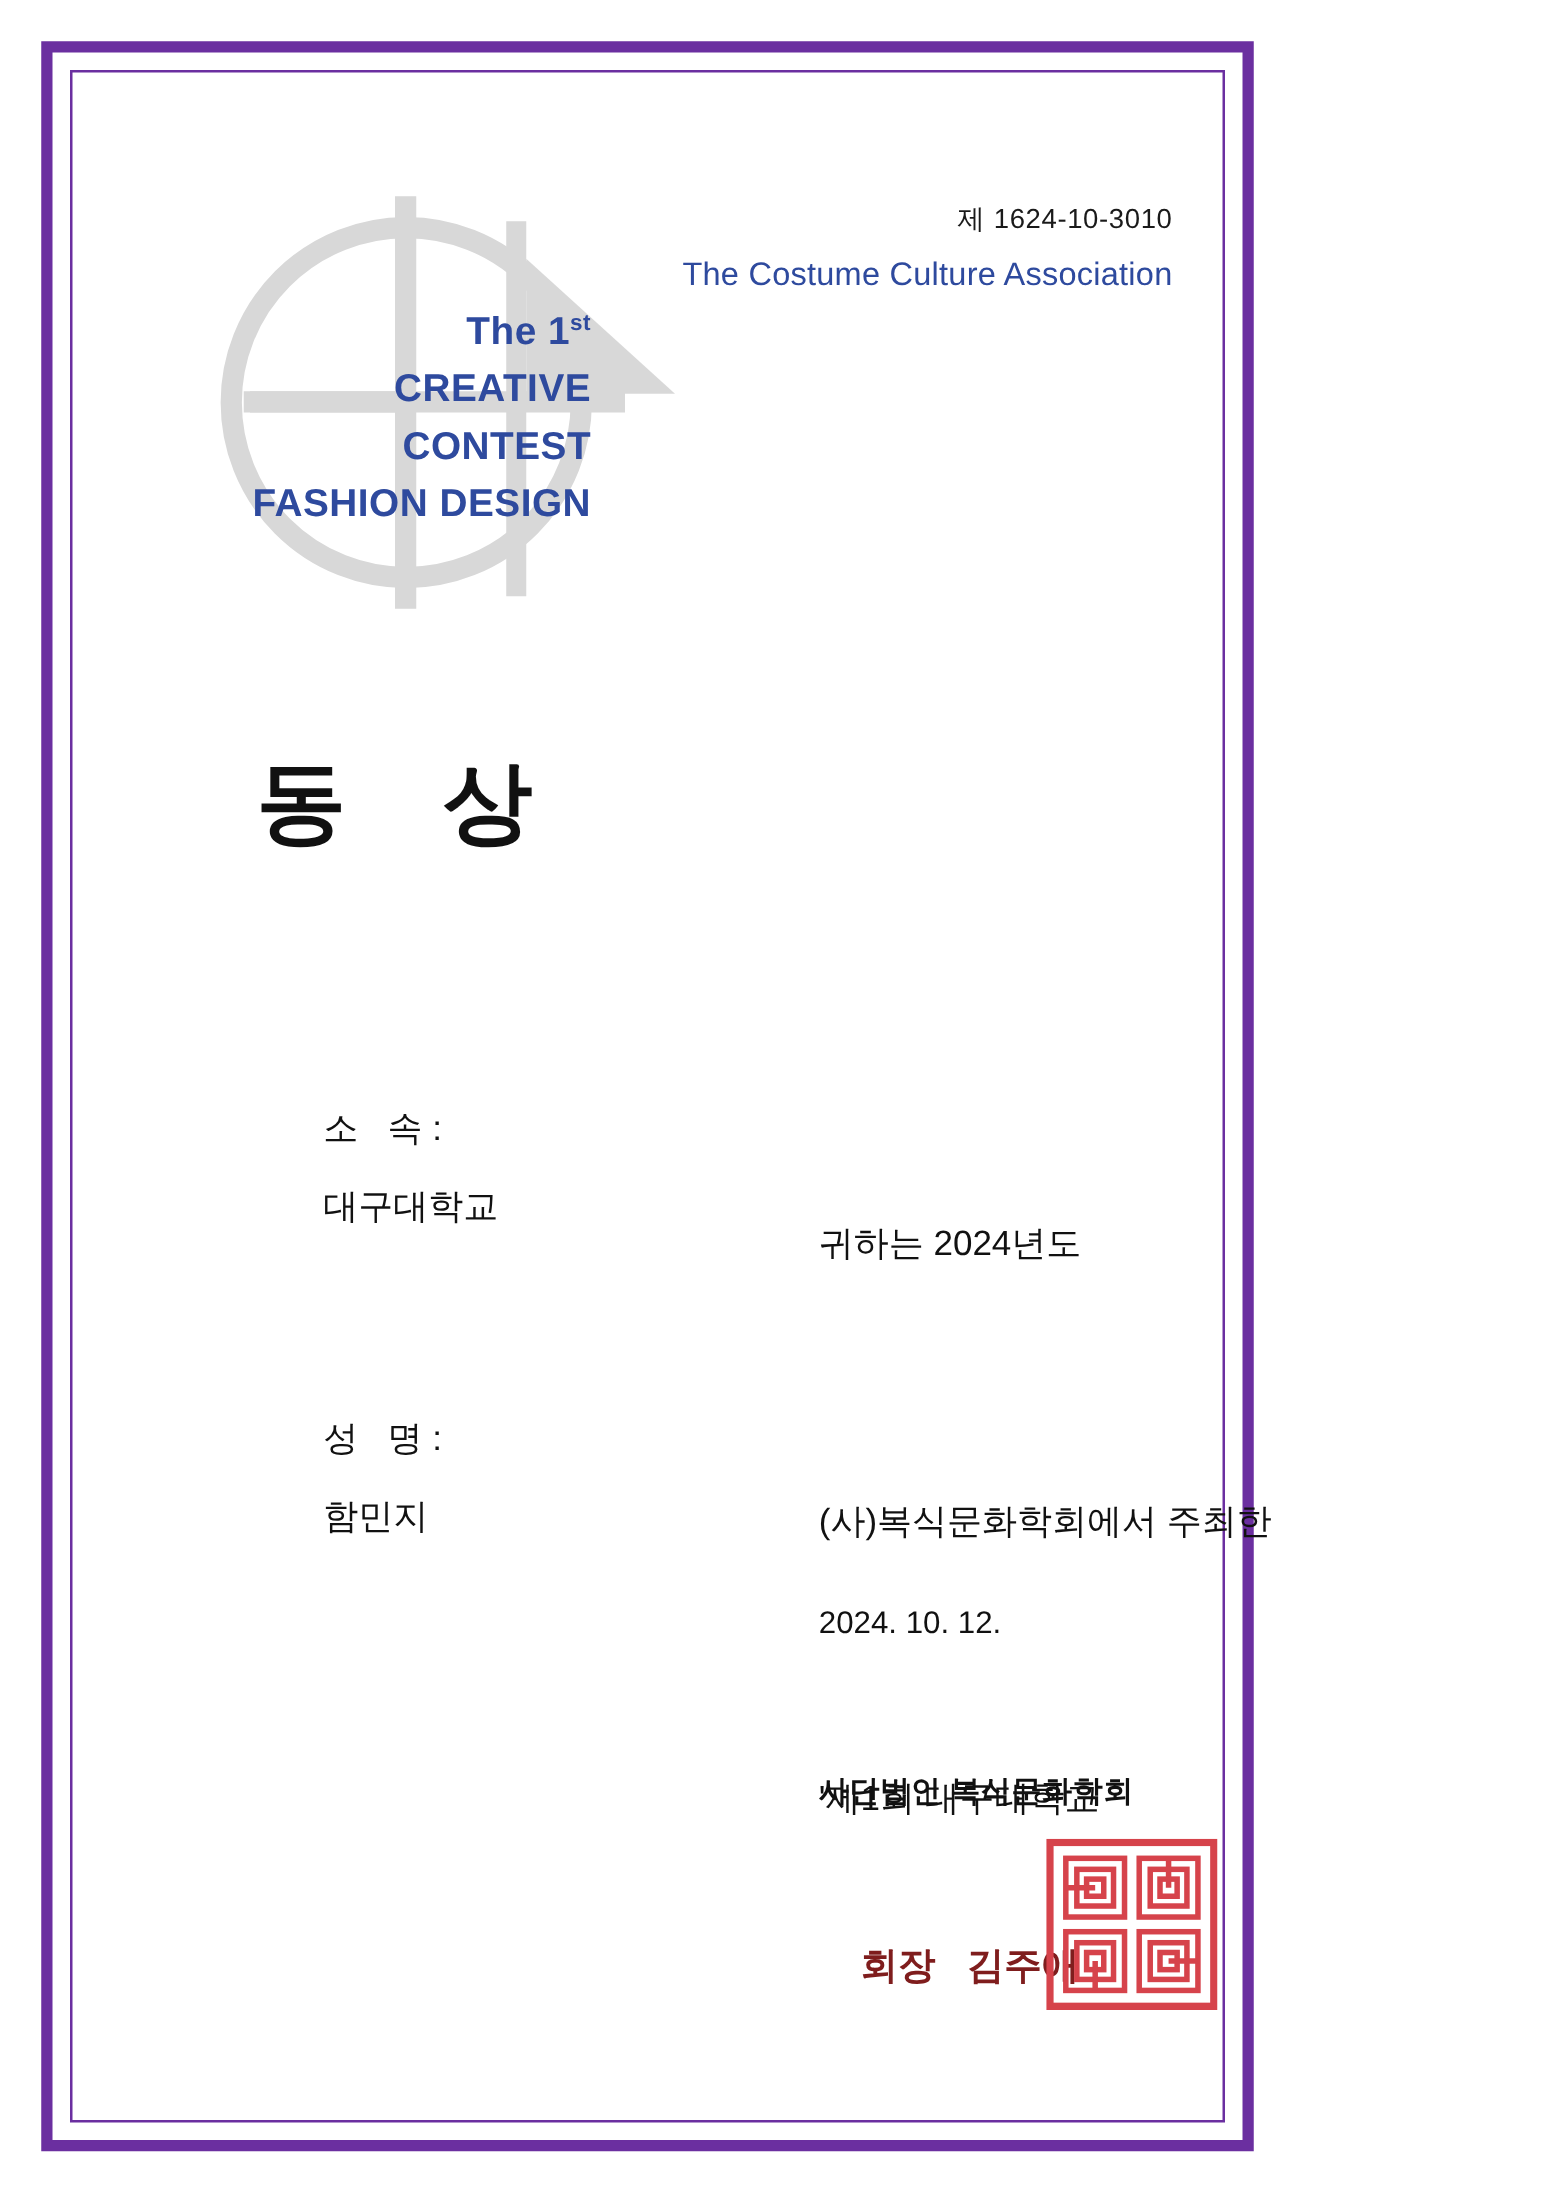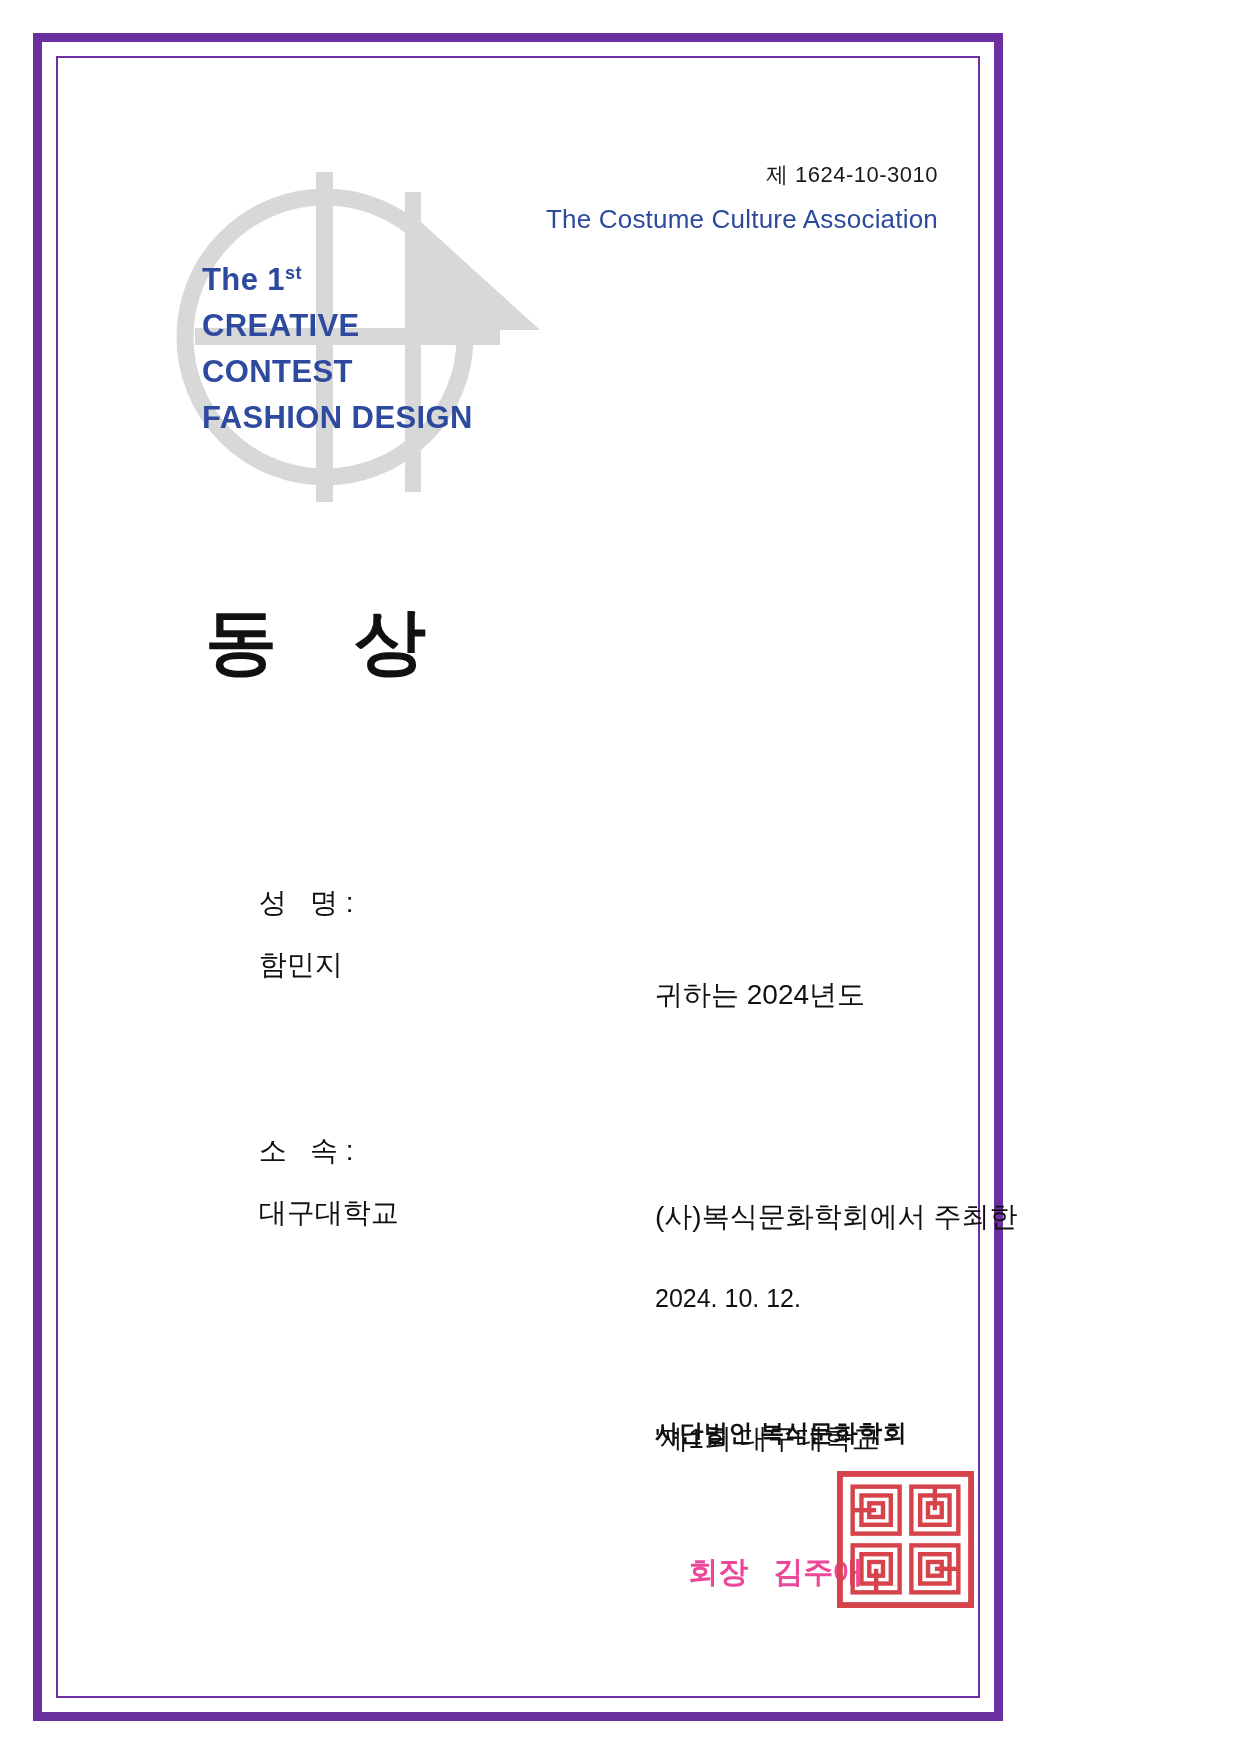--- a/index.html
+++ b/index.html
@@ -54,23 +54,24 @@
     font-weight: normal;
     color: #2e4a9e;
     letter-spacing: 0.2px;
     white-space: nowrap;
   }
 
   
   .logo-wrap {
     position: absolute;
     left: 98px;
-    top: 120px;
+    top: 105px;
     width: 460px;
     height: 350px;
+    text-align: right;
   }
   .logo-mark {
     position: absolute;
     left: 0;
     top: 0;
   }
   .logo-text {
     position: absolute;
     left: 62px;
     top: 88px;
@@ -135,21 +136,21 @@
     font-weight: bold;
     color: #111111;
     letter-spacing: 0.5px;
   }
   .signature-name {
     position: absolute;
     left: 613px;
     top: 1476px;
     font-size: 30px;
     font-weight: bold;
-    color: #ec4899;
+    color: #7f1d1d;
     white-space: pre;
   }
 
   
   .seal {
     position: absolute;
     left: 795px;
     top: 1429px;
     width: 137px;
     height: 137px;
@@ -183,26 +184,26 @@
       <div>CREATIVE</div>
       <div>CONTEST</div>
       <div>FASHION DESIGN</div>
     </div>
   </div>
 
   <div class="award-title">동 상</div>
 
   <div class="recipient">
     <div class="row">
+      <span>소   속 :</span>
+      <span>대구대학교</span>
+    </div>
+    <div class="row">
       <span>성   명 :</span>
       <span>함민지</span>
-    </div>
-    <div class="row">
-      <span>소   속 :</span>
-      <span>대구대학교</span>
     </div>
   </div>
 
   <div class="body-text">
     <div>귀하는 2024년도</div>
     <div>(사)복식문화학회에서 주최한</div>
     <div>'제1회 대구대학교</div>
     
     
   </div>

